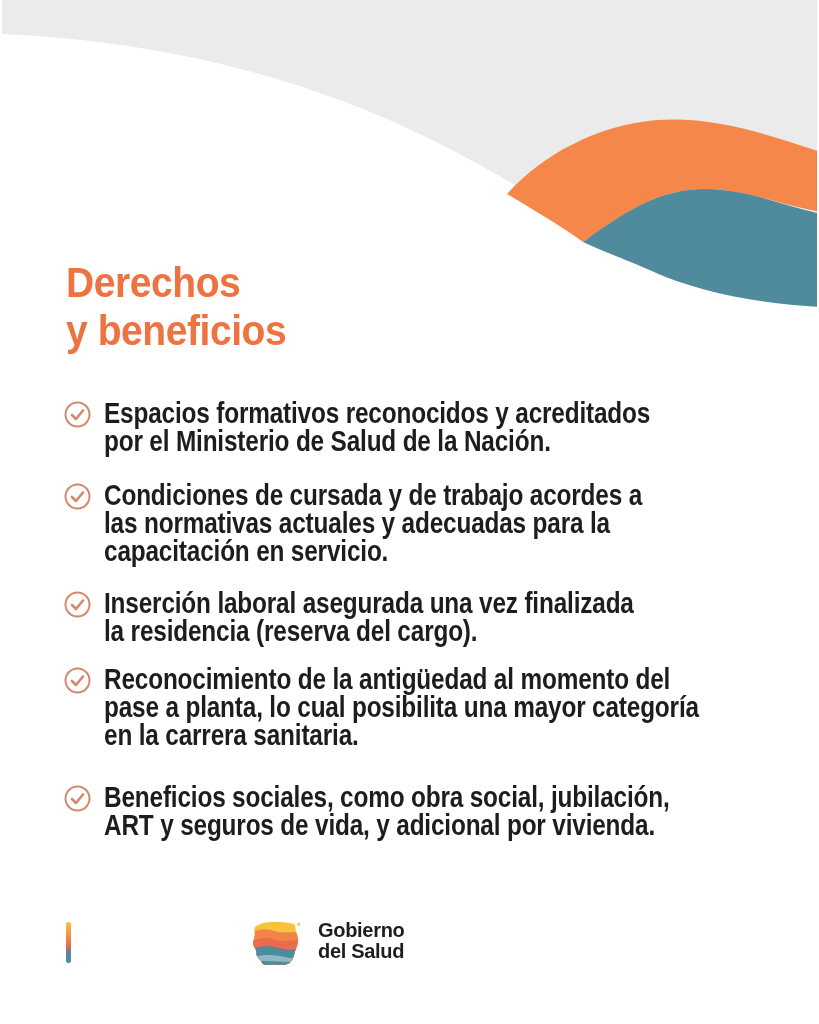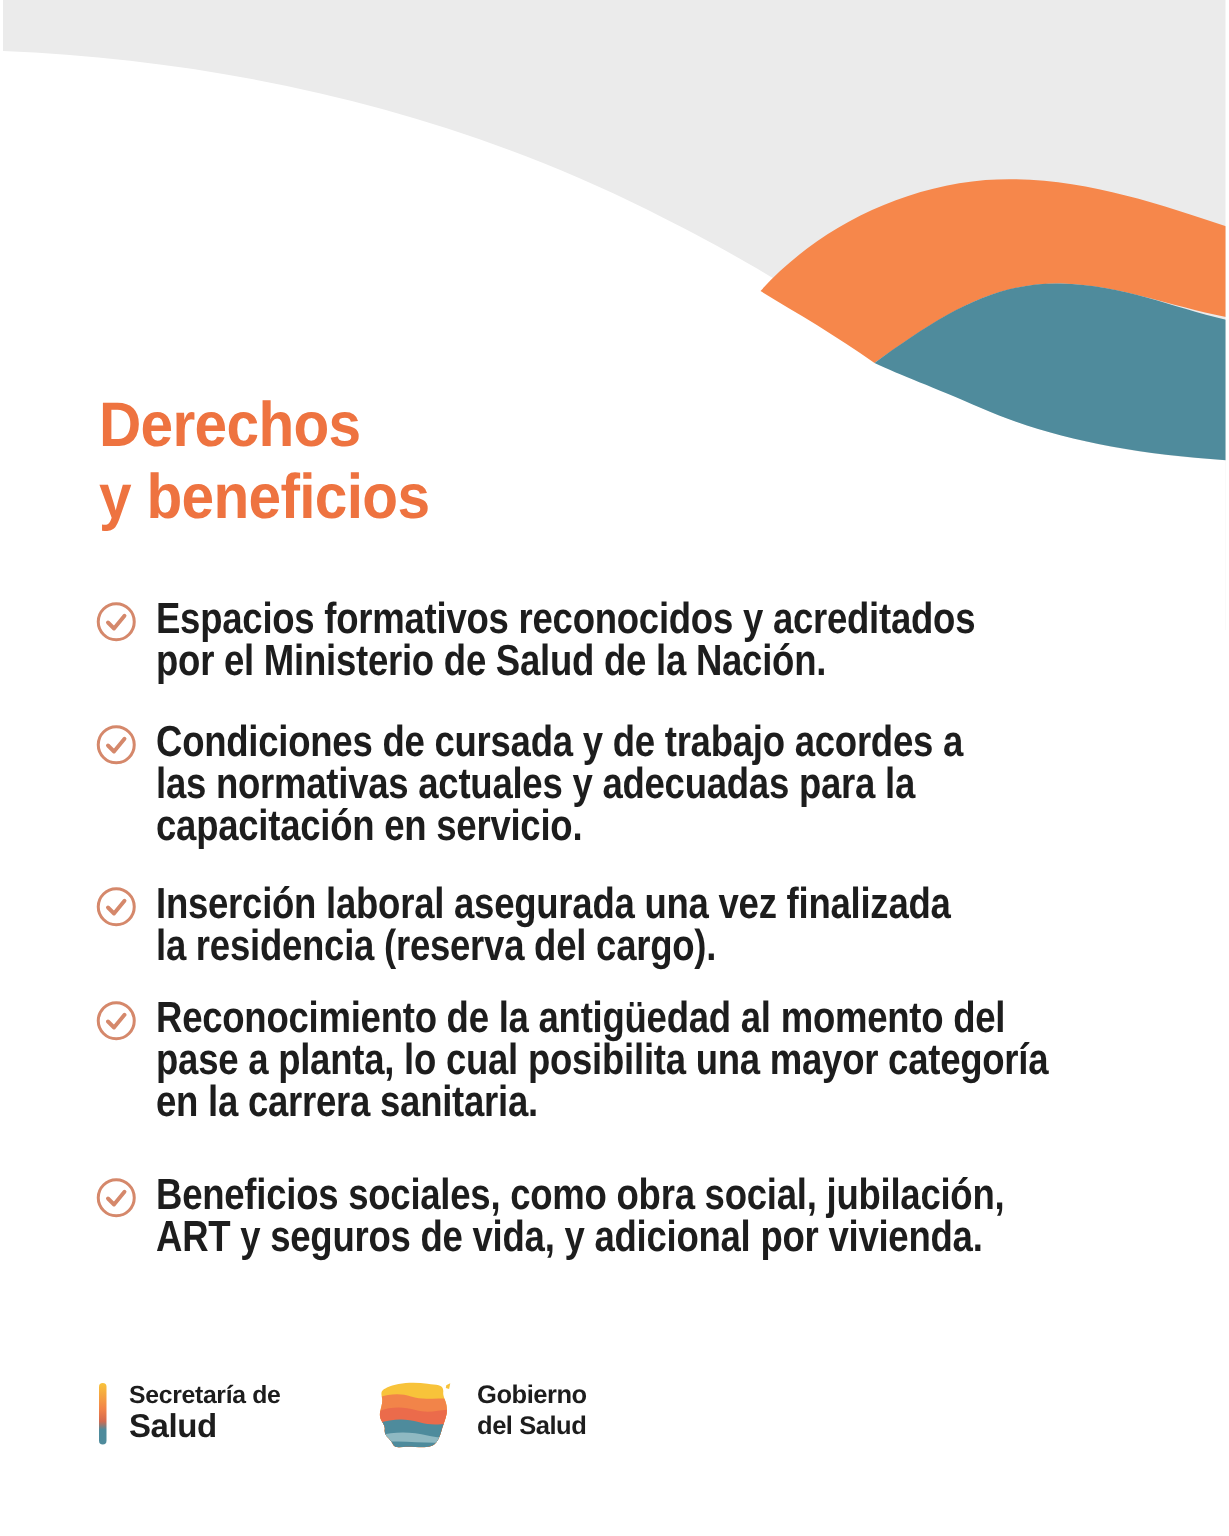--- a/index.html
+++ b/index.html
@@ -54,21 +54,21 @@
     width:5px; height:41px; border-radius:2.5px;
     background:linear-gradient(180deg, var(--logo-yellow) 0%, var(--logo-orange) 42%, #d46a4f 62%, var(--logo-teal) 76%);
   }
   .sec-text { position:absolute; left:84px; top:921px; color:var(--ink); }
   .sec-line1 { font-size:16.5px; line-height:19px; font-weight:700; letter-spacing:-0.2px; }
   .sec-line2 { font-size:22px;  line-height:22px; font-weight:700; letter-spacing:-0.3px; }
   .chubut-icon { position:absolute; left:245px; top:921px; width:54px; height:46px; display:block; }
   .gob-text {
     position:absolute; left:316px; top:920px;
     color:var(--ink);
-    font-size:17px; line-height:20.5px; font-weight:700; letter-spacing:-0.3px;
+    font-size:20px; line-height:20.5px; font-weight:700; letter-spacing:-0.3px;
   }
   .i-yellow { fill:var(--logo-yellow); }
   .i-orange { fill:var(--logo-orange); }
   .i-red    { fill:var(--logo-red); }
   .i-teal   { fill:var(--logo-teal); }
   .i-light  { fill:var(--logo-light); }
 </style>
 </head>
 <body>
 
@@ -127,24 +127,20 @@
   <div class="benefit b5">
     <svg class="check" viewBox="0 0 27 27">
       <circle cx="13.5" cy="13.5" r="12"></circle>
         <path d="M8,14 L12,18 L19,9.5"></path>
     </svg>
     <div class="benefit-text">Beneficios sociales, como obra social, jubilación,
 ART y seguros de vida, y adicional por vivienda.</div>
   </div>
 
   <div class="sec-bar"></div>
-  <div class="sec-text">
-    <div class="sec-line1">Secretaría de</div>
-    <div class="sec-line2">Salud</div>
-  </div>
 
   <svg class="chubut-icon" viewBox="0 0 54 46" aria-hidden="true">
     <defs>
       <clipPath id="blobClip">
         <path d="M11,4 C17,1 28,0 38,1.5 C44,2.5 49,1.5 48.5,7 C48.2,10 50,12 50.7,16 C51.6,21 50,25 48.5,29 C47,33 46.5,38 43,41.5 C39.5,45 32,43.5 25,43.5 C20,43.5 16.5,45.5 14.5,41 C13,37.5 9,36.5 9.5,32 C10,28 5.5,26 6.3,21 C7,16.5 8.5,14 7.5,10 C6.6,6 8.5,5.5 11,4 Z"></path>
       </clipPath>
     </defs>
     <g clip-path="url(#blobClip)">
       <rect class="i-yellow" x="0" y="0" width="54" height="46"></rect>
       <path class="i-orange" d="M0,13 C8,9 18,7 27,10 C36,13 44,10 54,12 L54,46 L0,46 Z"></path>

